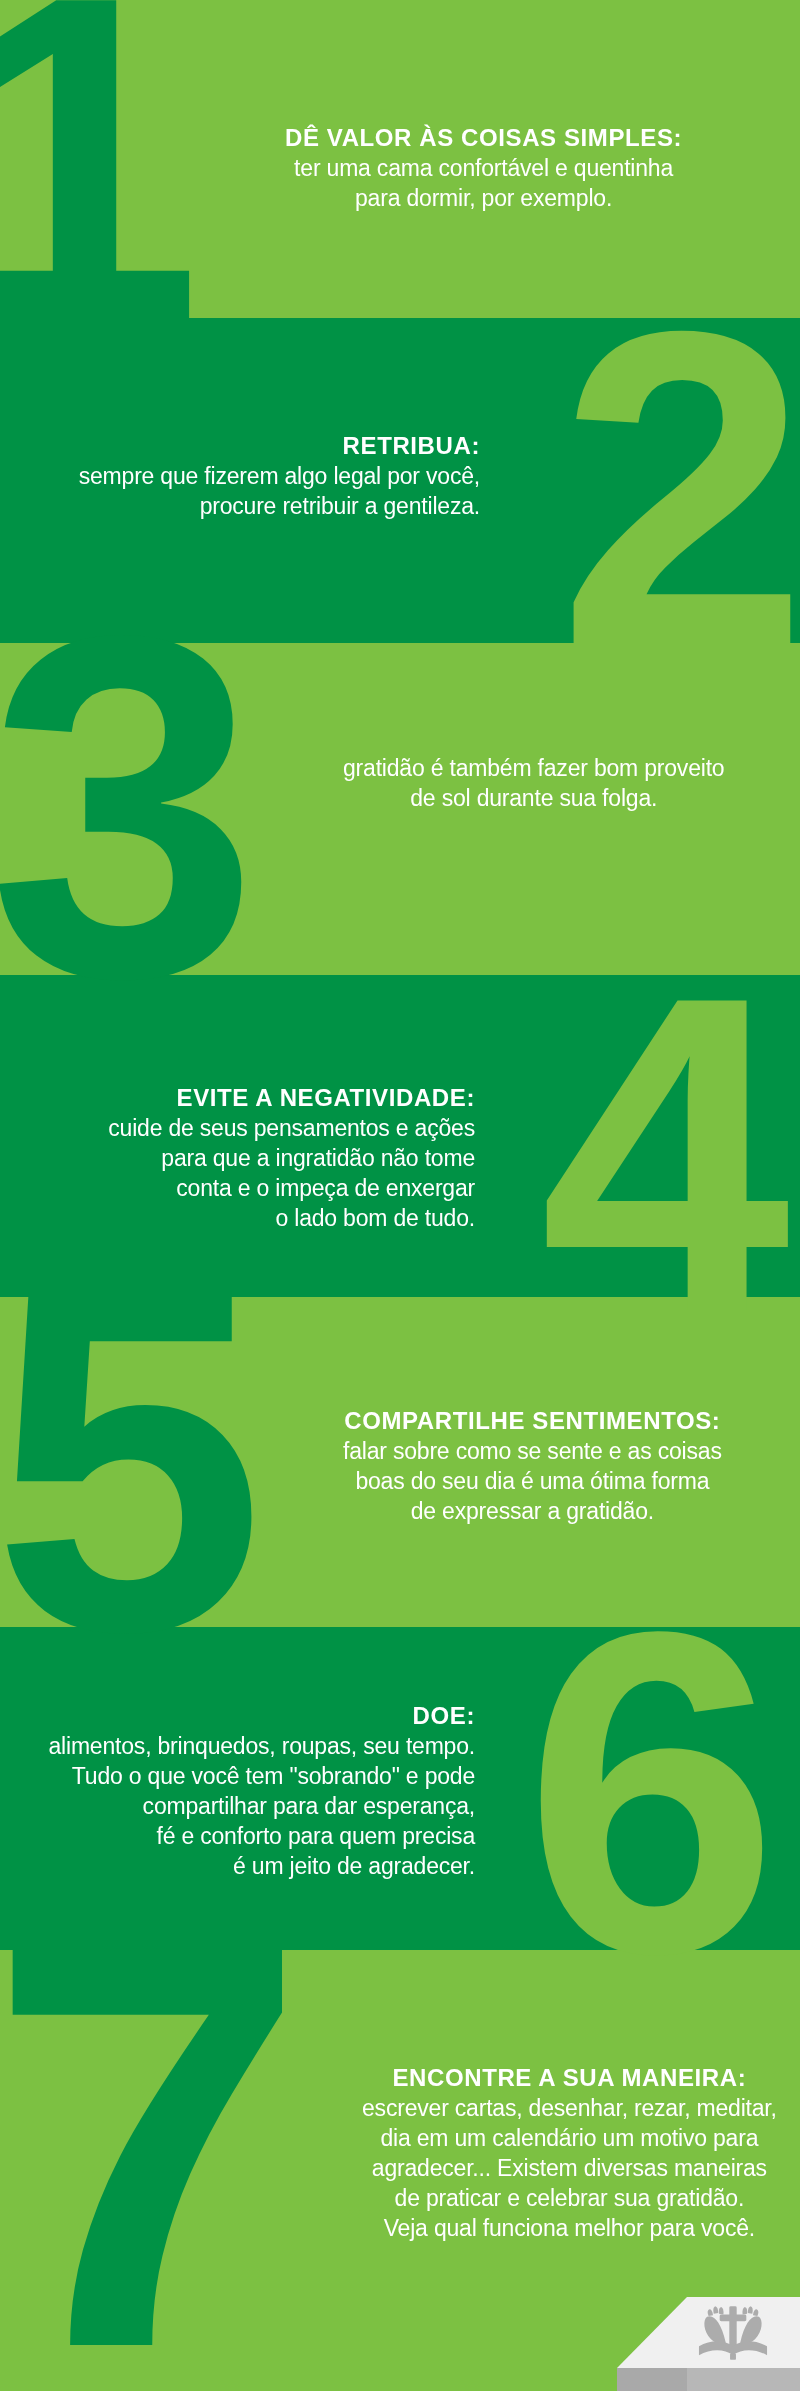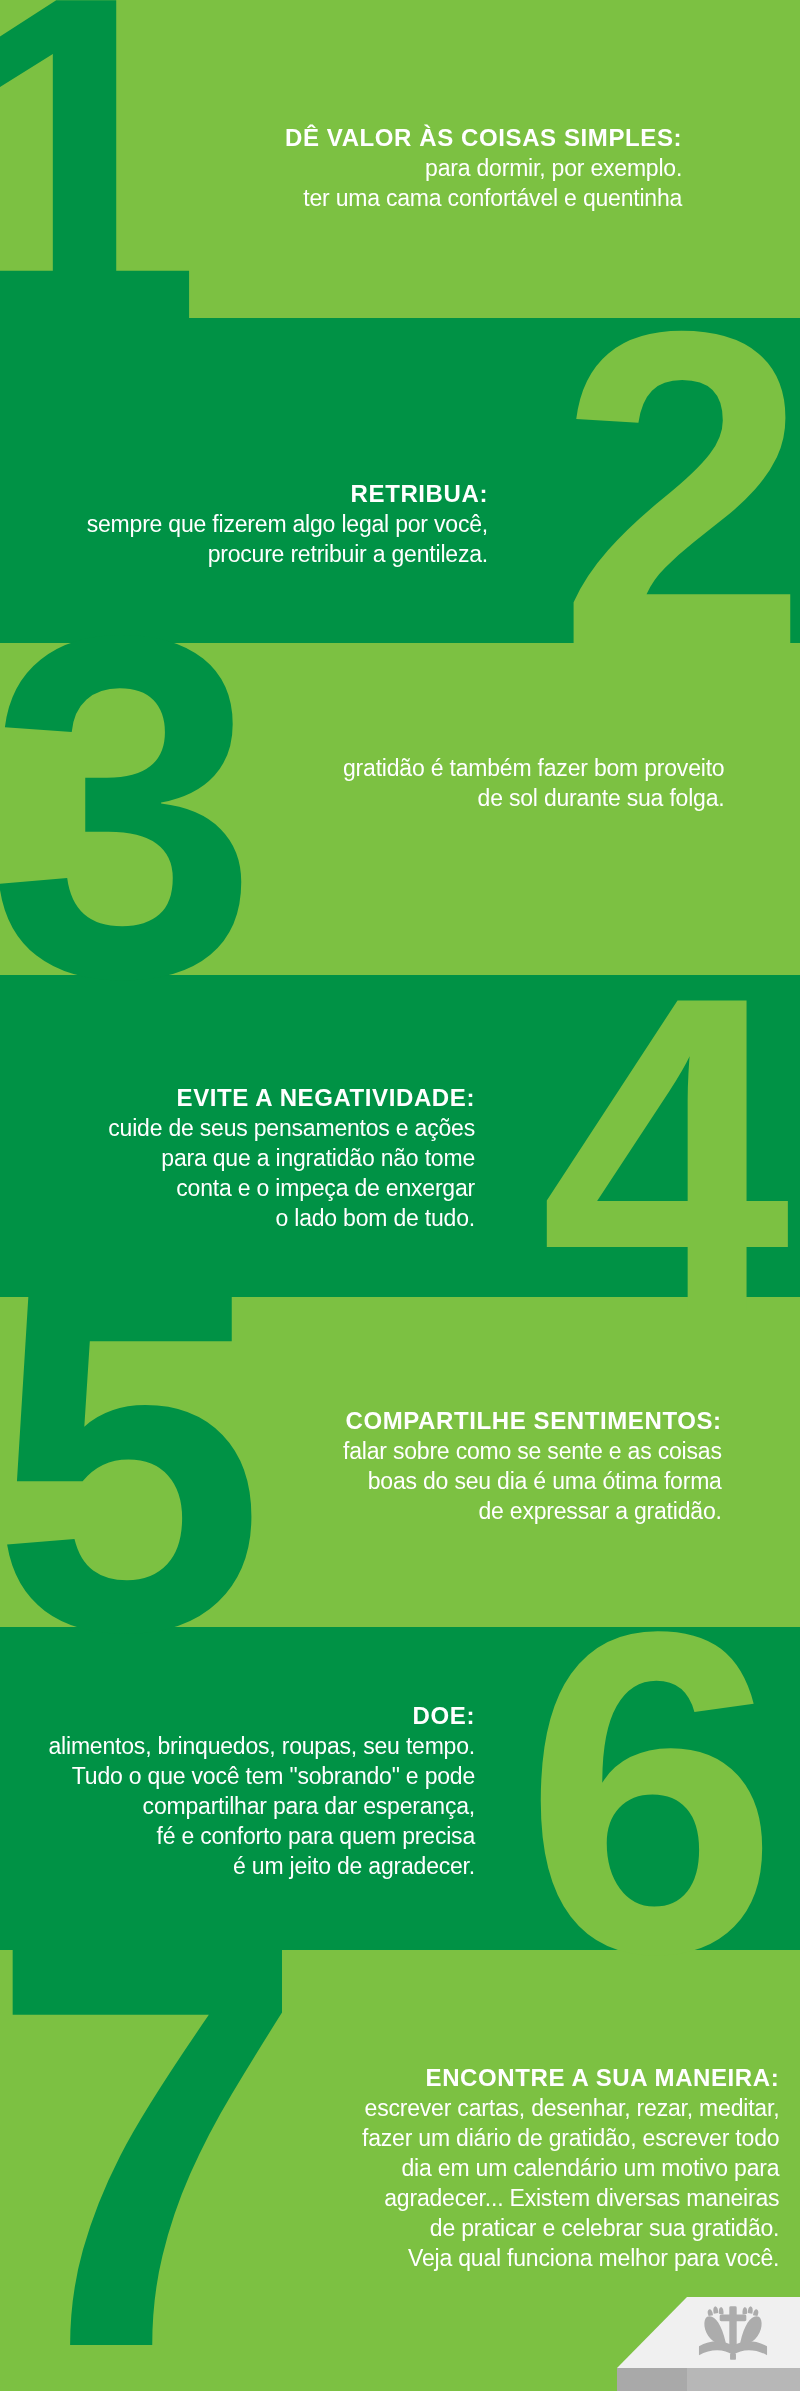--- a/index.html
+++ b/index.html
@@ -49,23 +49,23 @@
     font-size:24px;
     line-height:30px;
     letter-spacing:0.6px;
   }
   .tb .l{
     font-size:23px;
     line-height:30px;
     letter-spacing:-0.2px;
   }
   .tb.right{text-align:right;}
-  .tb.left{text-align:right;}
+  .tb.left{text-align:center;}
   .t1{top:123px;  left:285px;}
-  .t2{top:431px;  left:8px; width:480px;margin-top:48px;}
+  .t2{top:431px;  left:0; width:480px;}
   .t3{top:753px;  left:343px;}
   .t4{top:1083px; left:0; width:475px;}
   .t5{top:1406px; left:343px;}
   .t6{top:1701px; left:0; width:475px;}
   .t7{top:2063px; left:343px;margin-left:19px;}
 
   .badge{
     position:absolute;
     left:617px; top:2297px;
     width:183px; height:71px;
@@ -101,22 +101,22 @@
   <div class="digit dk d1">1</div>
   <div class="digit lt d2">2</div>
   <div class="digit dk d3">3</div>
   <div class="digit lt d4">4</div>
   <div class="digit dk d5">5</div>
   <div class="digit lt d6">6</div>
   <div class="digit dk d7">7</div>
 
   <div class="tb left t1">
     <div class="h">DÊ VALOR ÀS COISAS SIMPLES:</div>
+    <div class="l">ter uma cama confortável e quentinha</div>
     <div class="l">para dormir, por exemplo.</div>
-    <div class="l">ter uma cama confortável e quentinha</div>
   </div>
 
   <div class="tb right t2">
     <div class="h">RETRIBUA:</div>
     <div class="l">sempre que fizerem algo legal por você,</div>
     <div class="l">procure retribuir a gentileza.</div>
   </div>
 
   <div class="tb left t3">
     <div class="l">gratidão é também fazer bom proveito</div>
@@ -143,21 +143,20 @@
     <div class="l">alimentos, brinquedos, roupas, seu tempo.</div>
     <div class="l">Tudo o que você tem "sobrando" e pode</div>
     <div class="l">compartilhar para dar esperança,</div>
     <div class="l">fé e conforto para quem precisa</div>
     <div class="l">é um jeito de agradecer.</div>
   </div>
 
   <div class="tb left t7">
     <div class="h">ENCONTRE A SUA MANEIRA:</div>
     <div class="l">escrever cartas, desenhar, rezar, meditar,</div>
-    <div class="l">fazer um diário de gratidão, escrever todo</div>
     <div class="l">dia em um calendário um motivo para</div>
     <div class="l">agradecer... Existem diversas maneiras</div>
     <div class="l">de praticar e celebrar sua gratidão.</div>
     <div class="l">Veja qual funciona melhor para você.</div>
   </div>
 
   <div class="badge">
     <svg class="logo" width="74" height="60" viewBox="0 0 100 80" aria-hidden="true">
       <g fill="#ACACAC">
 

